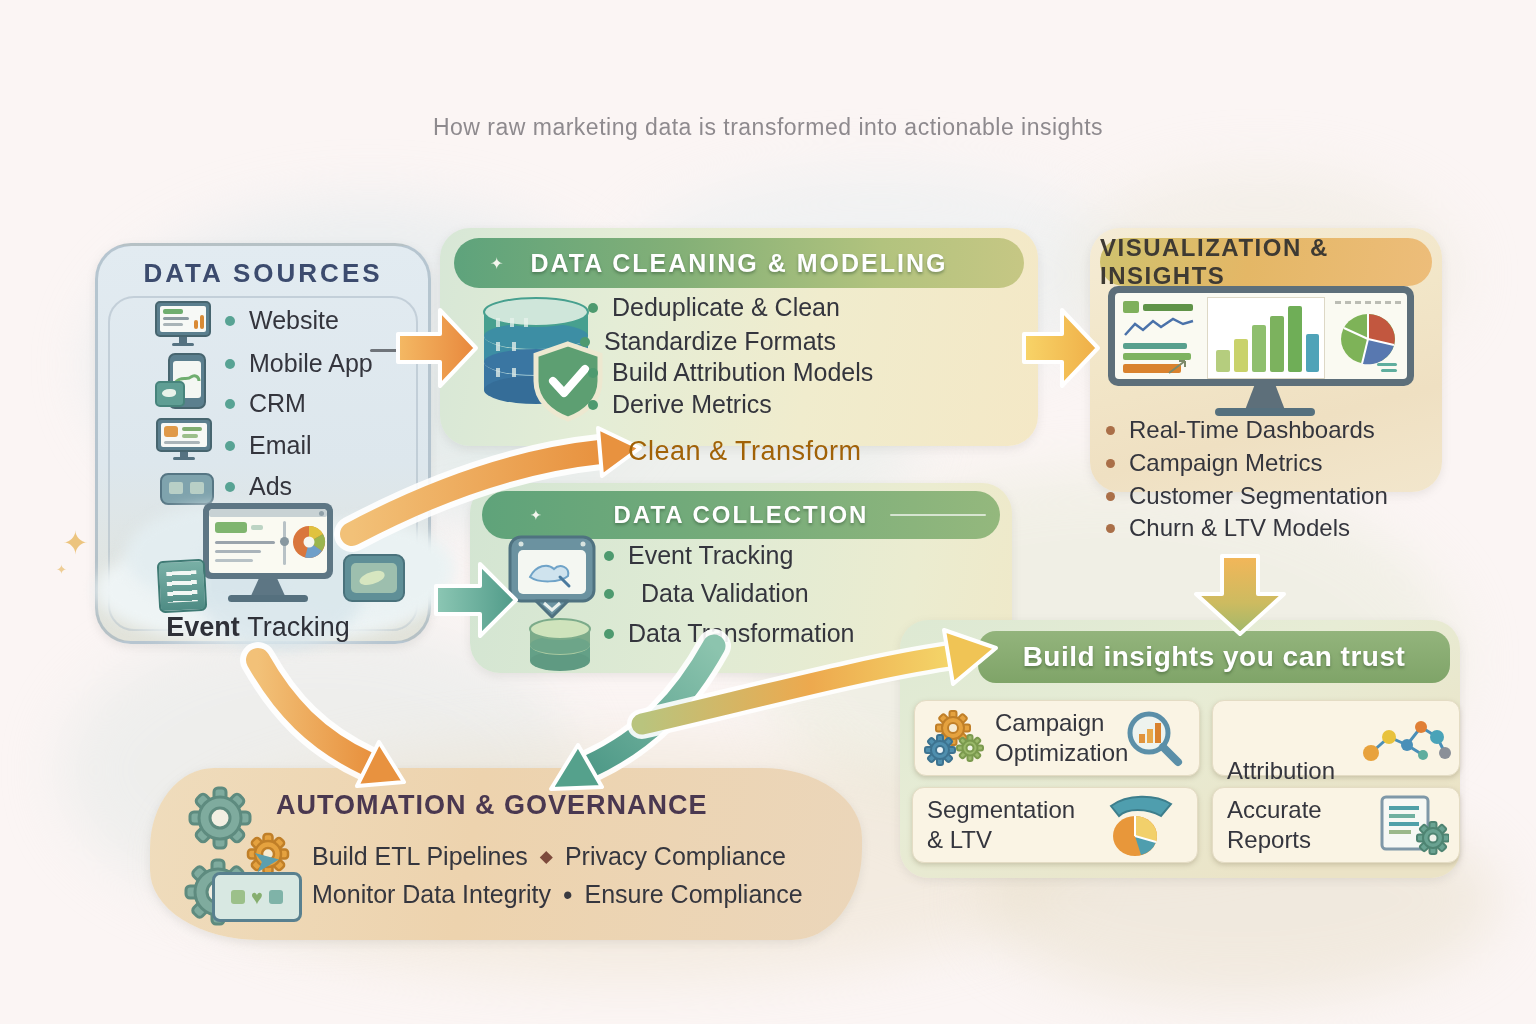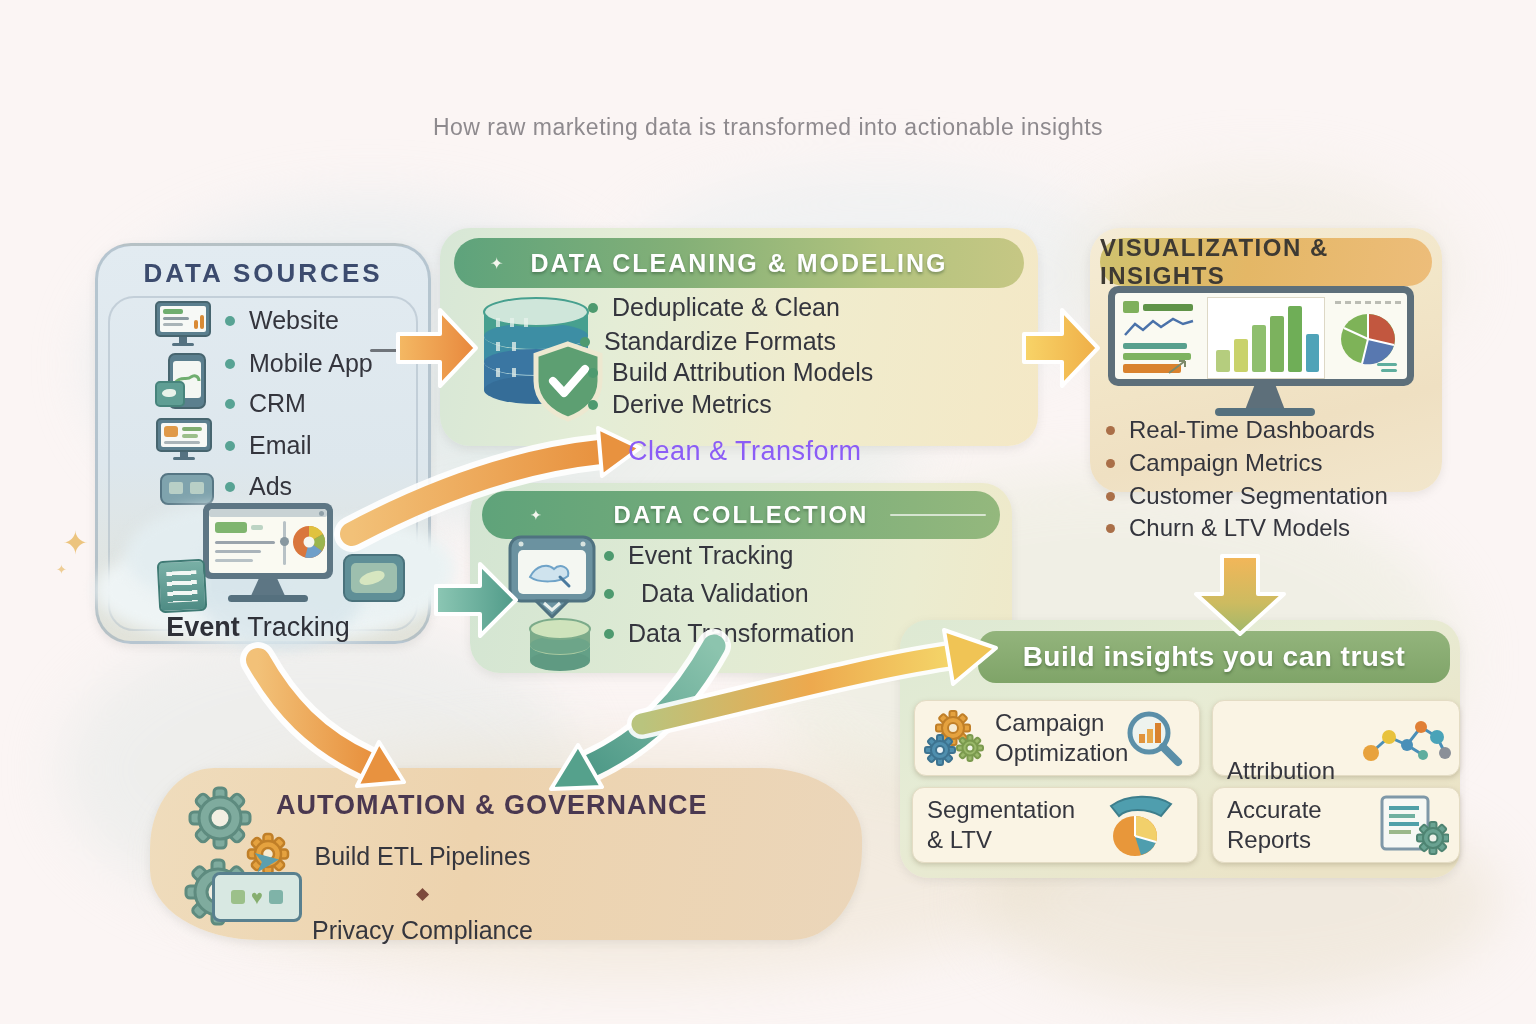--- a/index.html
+++ b/index.html
@@ -81,40 +81,40 @@
   .media-card{position:absolute;width:58px;height:44px;background:#5f8f97;border:2px solid #4a727c;border-radius:9px;}
   .media-card i{position:absolute;left:6px;right:6px;top:7px;bottom:7px;background:#9dbfae;border-radius:5px;}
   .media-card span{position:absolute;left:14px;top:16px;width:26px;height:12px;background:#d6e6c0;
     border-radius:60% 40% 55% 45%;transform:rotate(-14deg);}
   
   .p-automation{left:150px;top:768px;width:712px;height:172px;
     border-radius:64px 100px 70px 110px / 80px 70px 90px 70px;
     background:linear-gradient(100deg,#efdcbc 0%,#edd3ae 45%,#ebd6ba 100%);}
   .auto-title{position:absolute;left:126px;top:22px;font-weight:bold;font-size:27px;
     letter-spacing:1px;color:#4a3850;}
-  .auto-row{position:absolute;display:flex;align-items:center;gap:12px;font-size:25px;color:#35363e;flex-direction:column;}
+  .auto-row{position:absolute;display:flex;align-items:center;gap:12px;font-size:25px;color:#35363e;}
   .sep-diamond{color:#7d4a3c;font-size:17px;}
   .sep-dot{color:#3a3a40;font-size:27px;line-height:20px;}
   .swoosh{position:absolute;font-size:34px;color:#5b9fae;transform:rotate(-8deg) scaleY(.9);}
   .comp-card{position:absolute;width:84px;height:44px;background:#d8e8e2;border:3px solid #59808f;
     border-radius:8px;display:flex;align-items:center;justify-content:center;gap:6px;}
   .comp-card i{width:14px;height:14px;border-radius:3px;background:#9cc08a;}
   .comp-card i.t{background:#7fb3a8;}
   .comp-card .heart{color:#86ae6f;font-size:20px;line-height:20px;}
   
   .p-insights{left:900px;top:620px;width:560px;height:258px;border-radius:28px;
     background:linear-gradient(155deg,#dde9d3 0%,#e7ecd5 40%,#ebe3c6 85%);}
   .banner{position:absolute;left:78px;top:11px;width:472px;height:52px;border-radius:18px;
     background:linear-gradient(180deg,#93b47c,#7fa468);display:flex;align-items:center;justify-content:center;
     color:#fff;font-weight:bold;font-size:28px;letter-spacing:.5px;text-shadow:0 2px 3px rgba(55,85,45,.55);}
   .card{position:absolute;background:#faf4e4;border:1px solid #e4dcc4;border-radius:12px;
     box-shadow:0 2px 5px rgba(140,130,100,.35);}
   .card .lines{position:absolute;top:50%;transform:translateY(-50%);font-size:24px;line-height:30px;color:#35363e;}
   
-  .ct-label{position:absolute;left:628px;top:436px;font-size:27px;color:#8b5cf6;z-index:6;letter-spacing:.5px;}
+  .ct-label{position:absolute;left:628px;top:436px;font-size:27px;color:#a16207;z-index:6;letter-spacing:.5px;}
   .gold-sparkle{position:absolute;color:#ecc47e;z-index:2;}
   #arrows{position:absolute;left:0;top:0;z-index:5;pointer-events:none;}
 </style>
 </head>
 <body>
 
 <div id="canvas">
 
   <div class="blob" style="left:90px;top:200px;width:560px;height:330px;background:#dfe9ec;opacity:.55;"></div>
   <div class="blob" style="left:620px;top:170px;width:520px;height:210px;background:#e6eef0;opacity:.5;"></div>
@@ -425,20 +425,25 @@
     <div class="auto-title">AUTOMATION &amp; GOVERNANCE</div>
     <div class="auto-row" style="left:162px;top:74px;">
       <span>Build ETL Pipelines</span>
       <span class="sep-diamond">◆</span>
       <span>Privacy Compliance</span>
     </div>
     <div class="comp-card" style="left:62px;top:104px;">
       <i></i>
         <span class="heart">♥</span>
         <i class="t"></i>
+    </div>
+    <div class="auto-row" style="left:162px;top:112px;">
+      <span>Monitor Data Integrity</span>
+      <span class="sep-dot">•</span>
+      <span>Ensure Compliance</span>
     </div>
   </div>
 
   <div class="panel p-insights">
     <div class="banner">Build insights you can trust</div>
 
     <div class="card" style="left:14px;top:80px;width:284px;height:74px;">
       <svg class="abs" style="left:8px;top:9px;" width="64" height="56" viewBox="0 0 64 56">
         <g transform="translate(30,18)" fill="#e5a23f" stroke="#c07f28" stroke-width="2">
           <rect x="-3.5" y="-17" width="7" height="34" rx="2"></rect>

